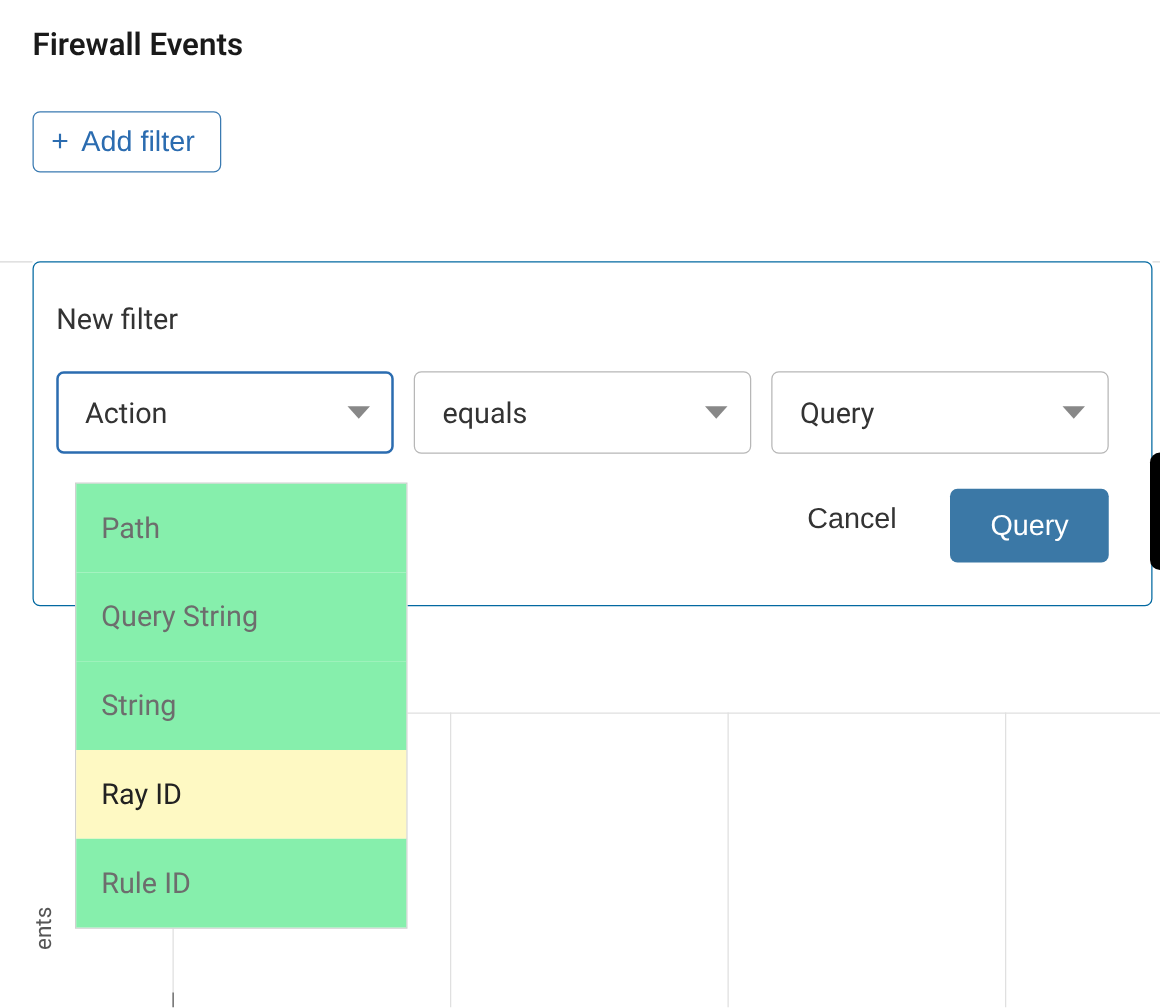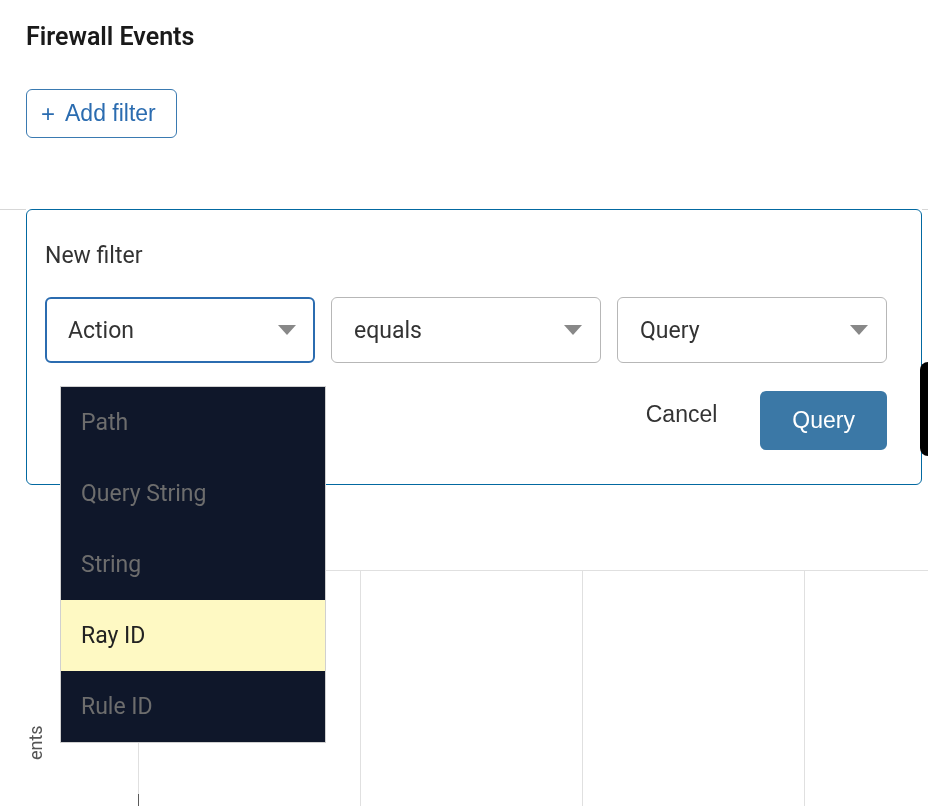--- a/index.html
+++ b/index.html
@@ -120,21 +120,21 @@
       border: 1px solid #d0d0d0;
       border-top: 1px solid #d0d0d0;
       background: #ffffff;
       z-index: 20;
     }
     .dropdown-option {
       padding: 22px 20px;
       font-size: 23px;
       color: #6d6d6d;
       cursor: pointer;
-      background: #0f172a;
+      background: #86efac;
     }
     .dropdown-option.hovered {
       background: #fef9c3;
       color: #222;
     }
     .grid-bg {
       position: absolute;
       top: 570px;
       left: 96px;
       right: 0;

